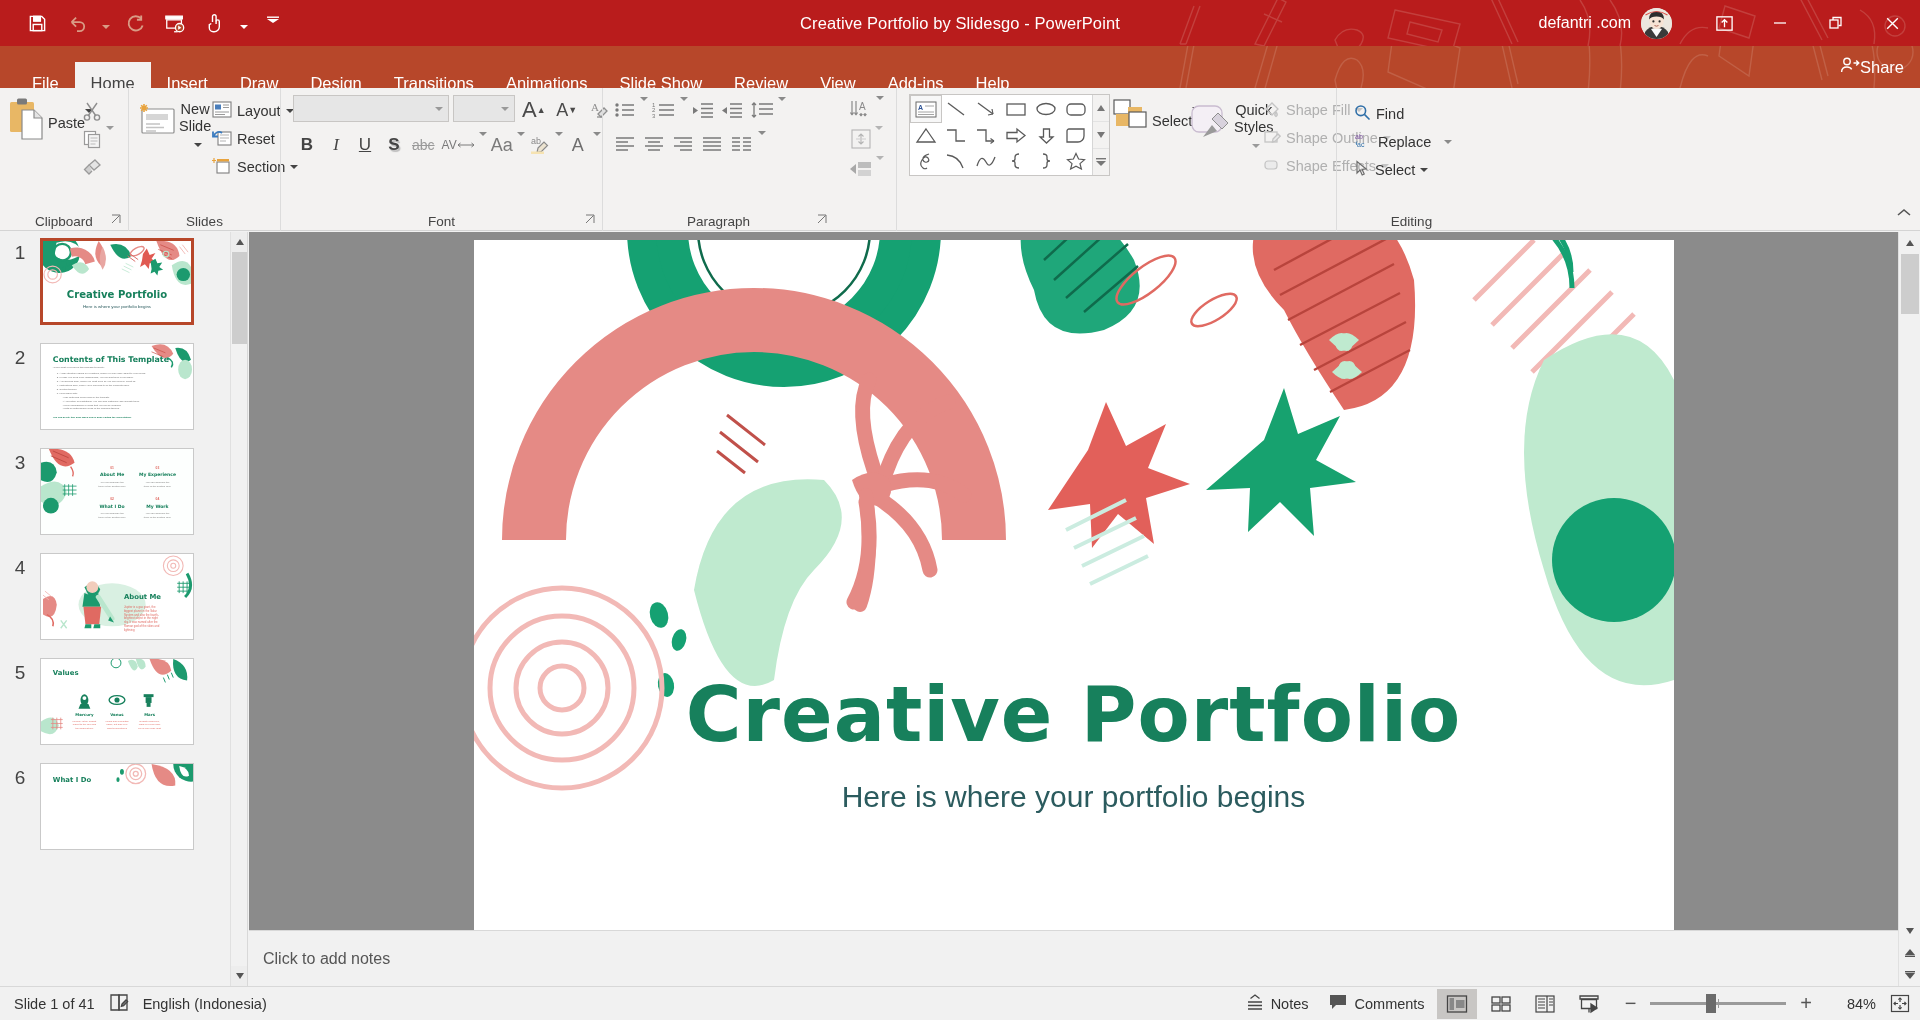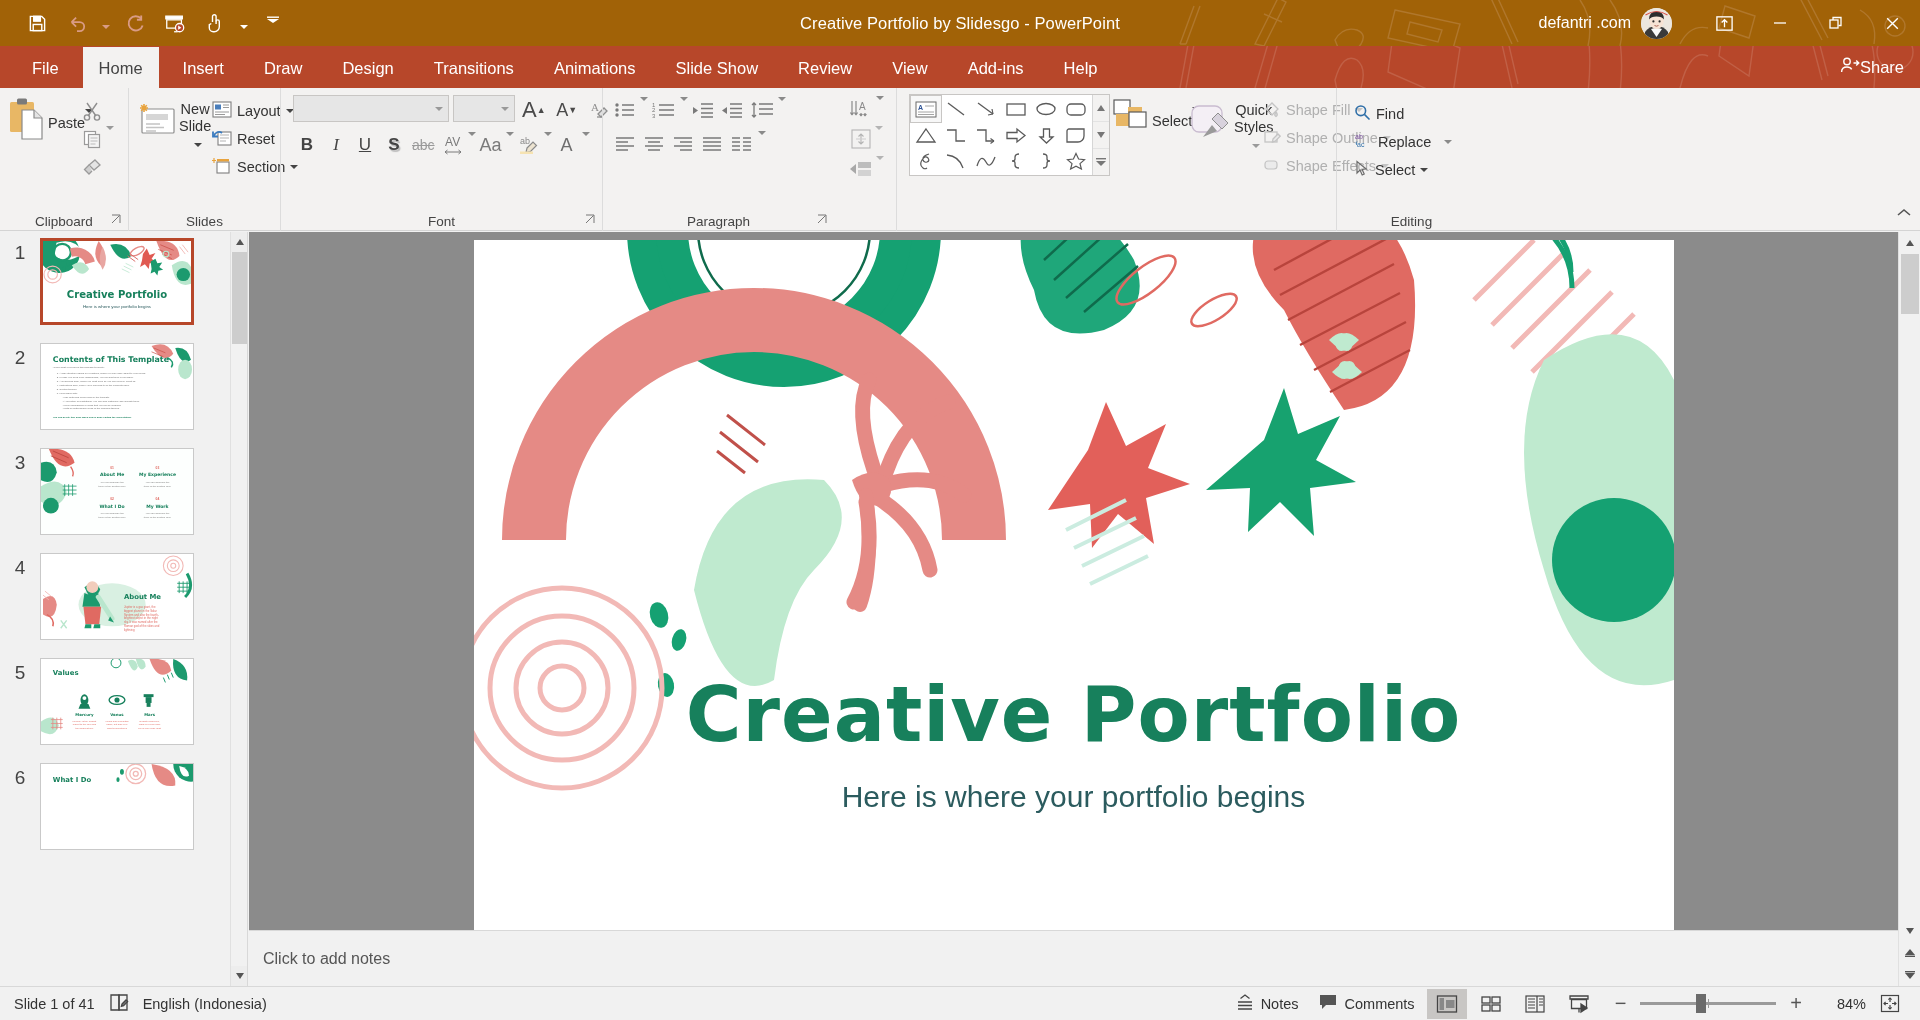--- a/index.html
+++ b/index.html
@@ -7,21 +7,21 @@
     width: 1920px; height: 1020px;
     font-family: "Liberation Sans", sans-serif;
     overflow: hidden;
     background: #f1f1f1;
   }
   body { position: relative; }
 
   
   .titlebar {
     position: absolute; top: 0; left: 0; width: 1920px; height: 46px;
-    background: #a16207; overflow: hidden;
+    background: #b91c1c; overflow: hidden;
   }
   .tb-pattern {
     position: absolute; top: 0; right: 0; width: 760px; height: 46px;
     opacity: .28; pointer-events: none;
   }
   .qat { position: absolute; top: 0; left: 18px; height: 46px; display: flex; align-items: center; gap: 2px; }
   .qat-btn {
     width: 38px; height: 38px; display: flex; align-items: center; justify-content: center;
     color: #fff;
   }
@@ -45,21 +45,21 @@
   .winbtn {
     width: 56px; height: 46px; display: flex; align-items: center; justify-content: center; color: #fff;
   }
 
   
   .ribbon-tabs {
     position: absolute; top: 46px; left: 0; width: 1920px; height: 42px;
     background: #b7472a; overflow: hidden;
   }
   .rt-pattern { position: absolute; top: -46px; right: 0; width: 760px; height: 92px; opacity: .28; pointer-events: none; }
-  .rt-list { position: absolute; left: 16px; top: 1px; height: 42px; display: flex; align-items: stretch; gap: 8px; }
+  .rt-list { position: absolute; left: 16px; top: 16px; height: 42px; display: flex; align-items: stretch; }
   .rt-item {
     display: flex; align-items: center; padding: 0 16px;
     color: #fff; font-size: 16.5px; white-space: nowrap;
   }
   .rt-item.active { background: #f3f2f1; color: #444; }
   .rt-tellme {
     position: absolute; left: 1178px; top: 0; height: 42px; display: flex; align-items: center; gap: 10px;
     color: #fff; font-size: 16.5px;
   }
   .rt-share {
@@ -132,21 +132,21 @@
   }
   .ss-btn { flex: 1; display: flex; align-items: center; justify-content: center; color: #666; border-bottom: 1px solid #e3e3e3; }
 
   
   .statusbar {
     position: absolute; bottom: 0; left: 0; width: 1920px; height: 34px;
     background: #f1f1f1; border-top: 1px solid #d8d8d8;
     display: flex; align-items: center; font-size: 14.5px; color: #333;
   }
   .sb-left { display: flex; align-items: center; gap: 14px; padding-left: 14px; }
-  .sb-right { margin-left: auto; display: flex; align-items: center; gap: 4px; padding-right: 10px; }
+  .sb-right { margin-left: auto; display: flex; align-items: center; gap: 4px; }
   .sb-item { display: flex; align-items: center; gap: 7px; padding: 0 8px; height: 30px; }
   .viewbtn { width: 40px; height: 30px; display: flex; align-items: center; justify-content: center; color: #444; }
   .viewbtn.active { background: #c8c6c4; }
   .zoomslider { display: flex; align-items: center; gap: 10px; margin: 0 8px; }
   .zs-track { width: 136px; height: 3px; background: #9a9a9a; position: relative; }
   .zs-mid { position: absolute; left: 50%; top: -3px; width: 1px; height: 9px; background: #9a9a9a; }
   .zs-thumb { position: absolute; left: 56px; top: -8px; width: 10px; height: 19px; background: #6b6b6b; }
   .zs-pct { width: 48px; text-align: right; font-size: 14.5px; }
 
   
@@ -493,21 +493,21 @@
           </div>
         <div class="fbtn" style="text-decoration:underline">
             <span>U</span>
           </div>
         <div class="fbtn" style="font-weight:bold;text-shadow:1.5px 1.5px 1px #bbb">
             <span>S</span>
           </div>
         <div class="fbtn" style="font-size:14px;color:#9a9a9a;text-decoration:line-through">
             <span>abc</span>
           </div>
-        <div class="fbtn" style="flex-direction:column;font-size:12px;color:#7a7a7a">
+        <div class="fbtn" style="flex-direction:row;font-size:12px;color:#7a7a7a">
           <span>AV</span>
           <svg width="18" height="6" viewBox="0 0 18 6" stroke="#7a7a7a" fill="none" stroke-width="1">
               <path d="M1 3 h16 M1 3 l2.5 -2 M1 3 l2.5 2 M17 3 l-2.5 -2 M17 3 l-2.5 2"></path>
             </svg>
         </div>
         <span><span class="caret" style="color:#8a8a8a"></span></span>
         <div class="fbtn" style="font-size:18px;color:#7a7a7a">
             <span>Aa</span>
           </div>
         <span><span class="caret" style="color:#8a8a8a"></span></span>

